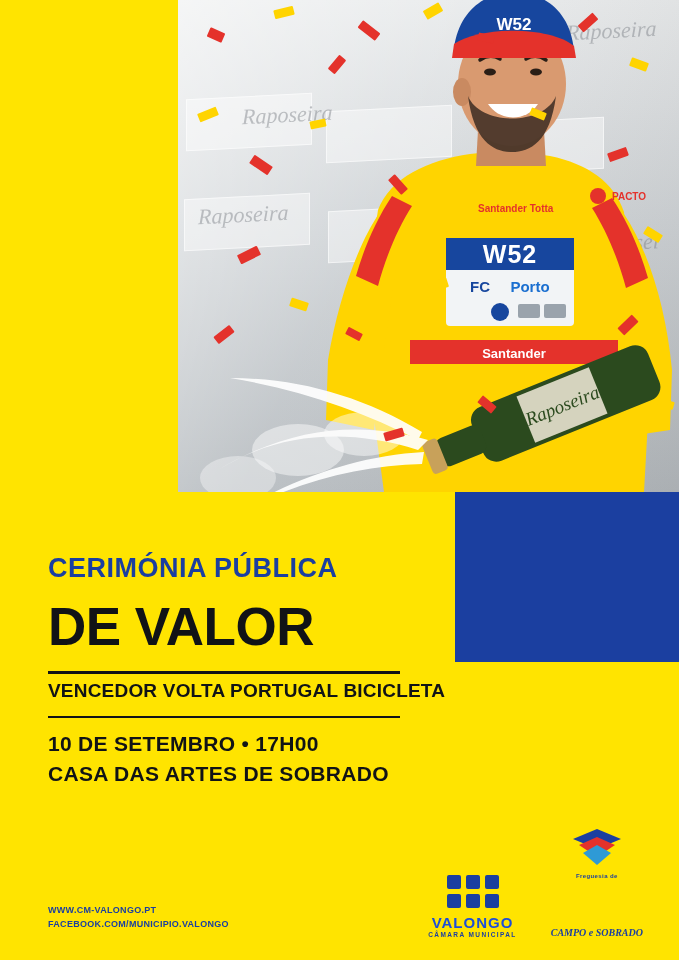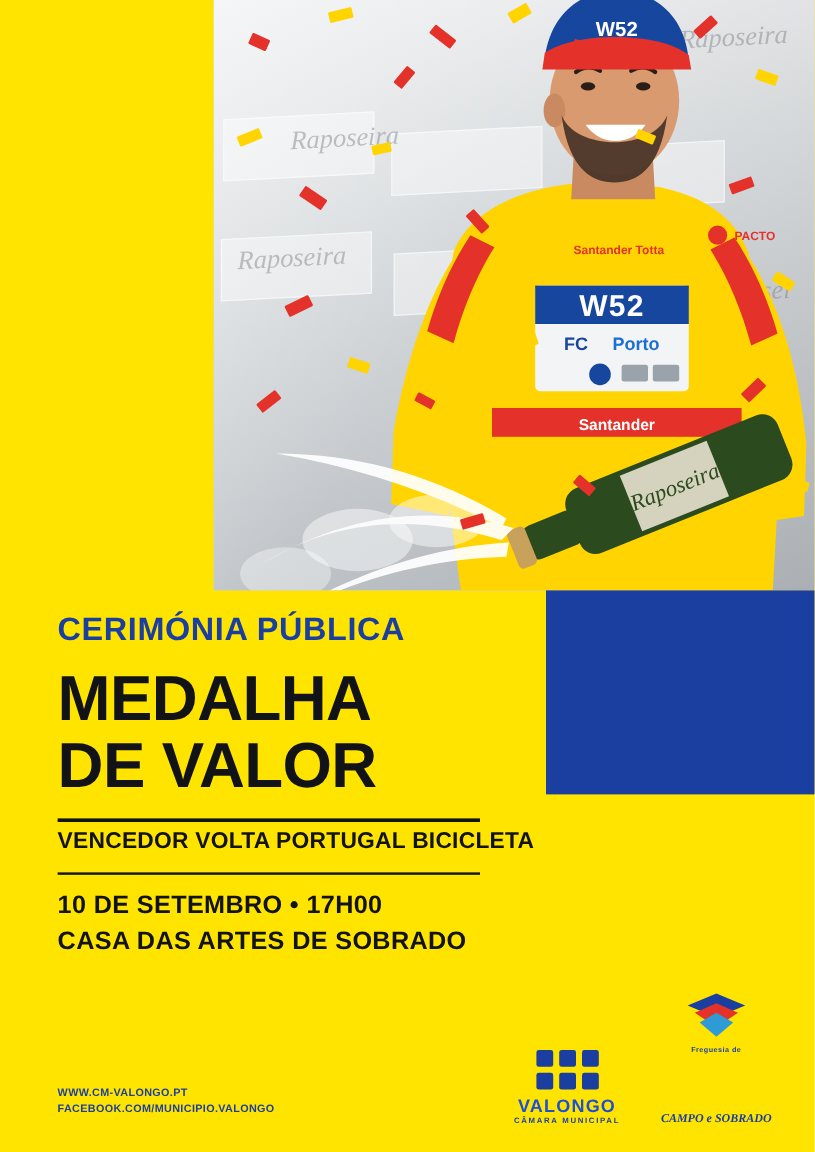--- a/index.html
+++ b/index.html
@@ -67,20 +67,21 @@
     left: 48px; top: 508px;
     width: 430px;
   }
   .kicker {
     color: #1B3FA0;
     font-weight: bold;
     font-size: 27px;
     letter-spacing: 0.5px;
     line-height: 1.22;
     text-transform: uppercase;
+    margin-top: 44px;
   }
   .headline {
     margin-top: 14px;
     color: #111316;
     font-weight: bold;
     font-size: 53px;
     line-height: 1.05;
     letter-spacing: -0.5px;
     text-transform: uppercase;
   }
@@ -285,21 +286,20 @@
   </div>
 
   <div class="blue-block"></div>
 
   <div class="content">
     <div class="kicker">
       <div>Cerimónia Pública</div>
     </div>
 
     <div class="headline">
-      <div>MEDALHA</div>
       <div>DE VALOR</div>
     </div>
 
     <div class="rule"></div>
 
     <div class="subtitle">VENCEDOR VOLTA PORTUGAL BICICLETA</div>
 
     <div class="rule2"></div>
 
     <div class="when">10 DE SETEMBRO • 17H00</div>

